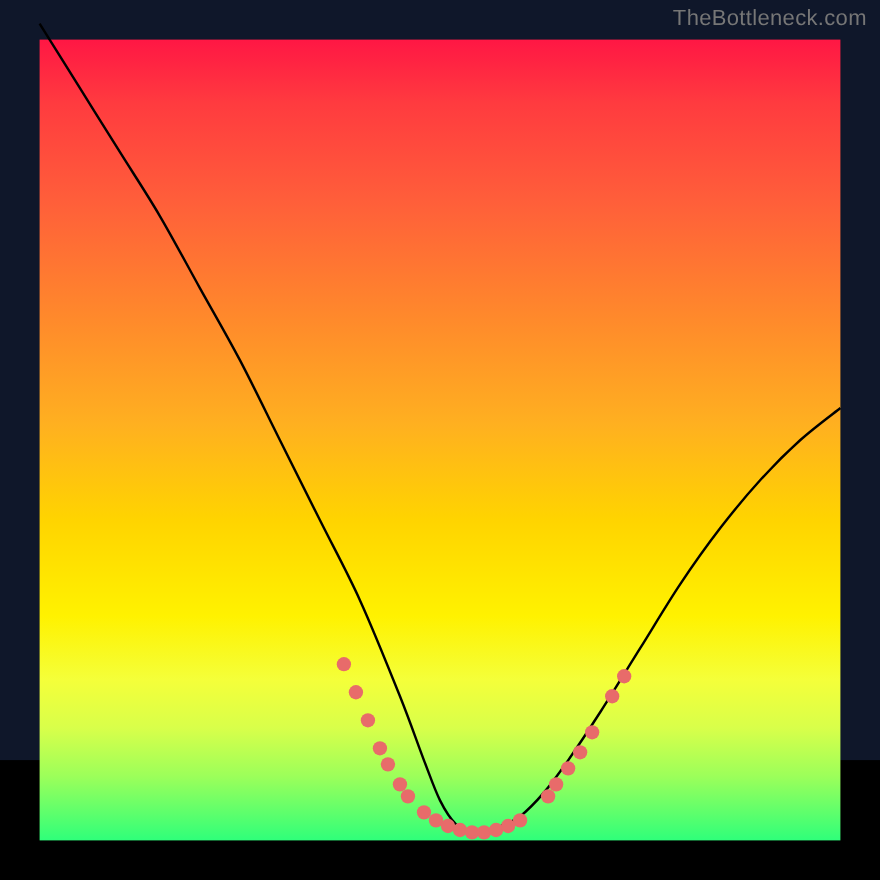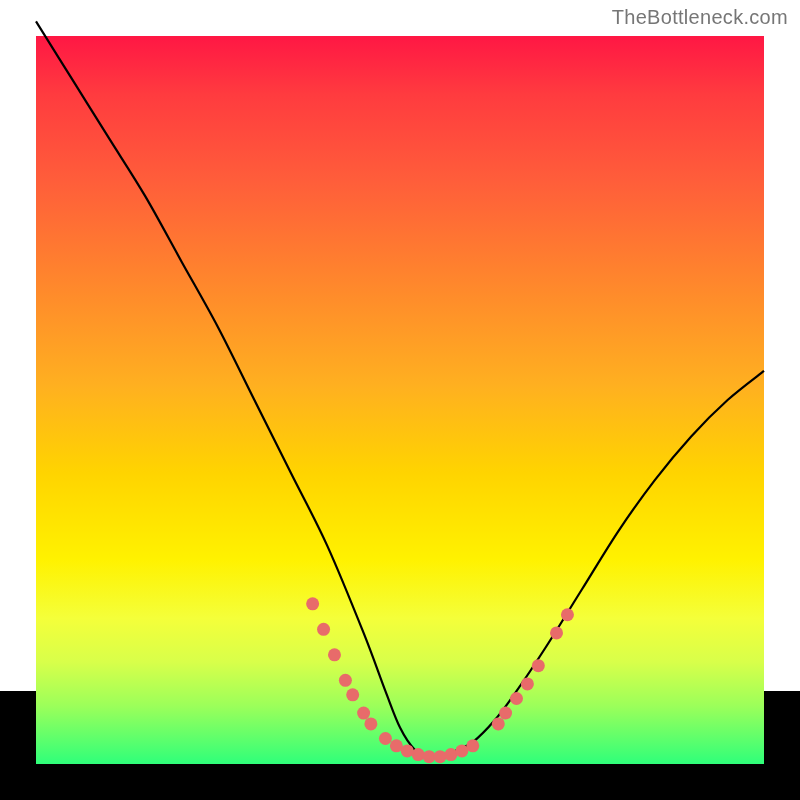--- a/index.html
+++ b/index.html
@@ -10,21 +10,21 @@
     background: #000;
     overflow: hidden;
     font-family: Arial, Helvetica, sans-serif;
   }
   .frame {
     position: absolute;
     top: 0;
     left: 0;
     width: 800px;
     height: 691px;
-    background: #ffffff;
+    background: #0f172a;
   }
   .plot-area {
     position: absolute;
     top: 36px;
     left: 36px;
     width: 728px;
     height: 728px;
     background: linear-gradient(to bottom,
       #ff1744 0%,
       #ff3b3f 8%,

